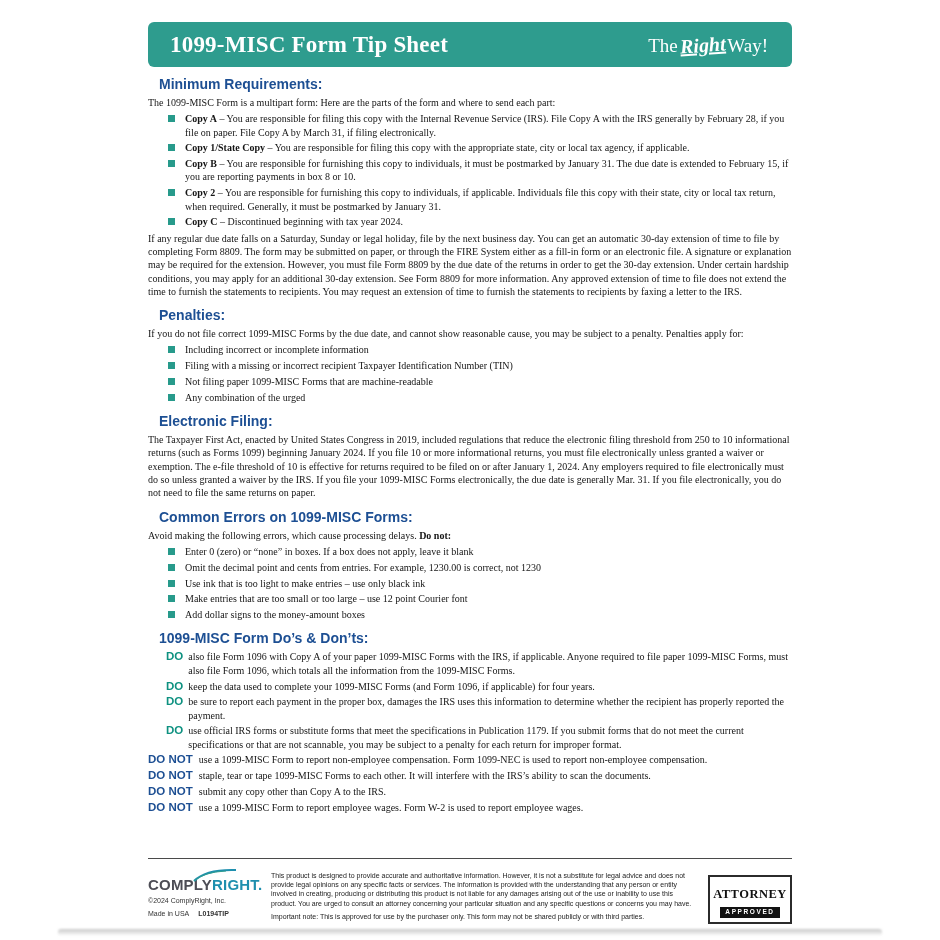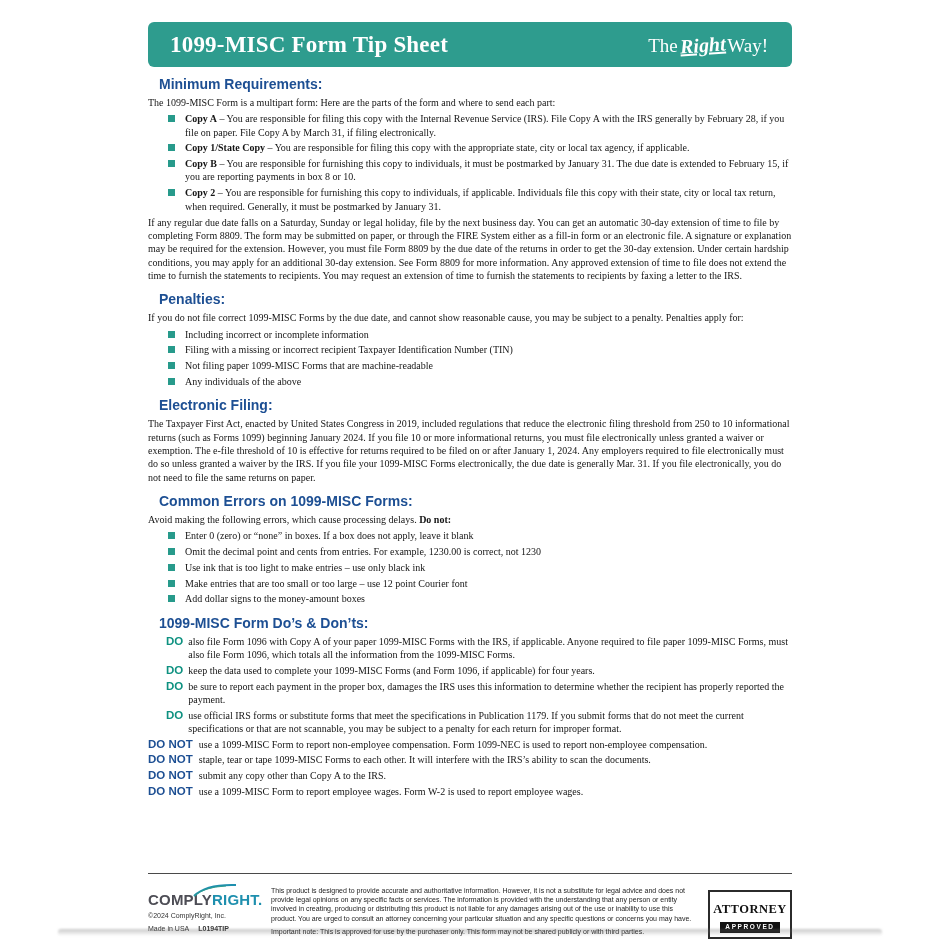--- a/index.html
+++ b/index.html
@@ -22,21 +22,21 @@
   .blist { margin:3px 0 3px; }
   .bullet { display:flex; margin:0 0 2.5px 20px; }
   .sq { flex:none; width:7px; height:7px; background:#279A8B; margin:3px 10px 0 0; }
 
   .do-row { display:flex; margin:0 0 2.5px 18px; }
   .do-label { flex:none; font:700 11.5px/13.3px "Liberation Sans", sans-serif; color:#0E9180; margin-right:5px; }
   .donot-row { display:flex; margin:0 0 2.5px 0; }
   .donot-label { flex:none; font:700 11.5px/13.3px "Liberation Sans", sans-serif; color:#1D4F93; margin-right:6px; }
 
   
-  .footer { position:absolute; left:148px; width:644px; bottom:1px; }
+  .footer { position:absolute; left:148px; width:644px; bottom:16px; }
   .footer-rule { border:none; border-top:1.5px solid #4a4a4a; margin-bottom:10px; }
   .footer-cols { display:flex; gap:13px; align-items:flex-start; }
   .logo-block { flex:none; width:110px; padding-top:8px; }
   .logo { position:relative; font:700 15px/1 "Liberation Sans", sans-serif; letter-spacing:.2px; white-space:nowrap; }
   .logo .comply { color:#4D4D55; }
   .logo .right { color:#1E8FAE; }
   .swoosh { position:absolute; left:44px; top:-9px; }
   .logo-sub { font:400 7px/9px "Liberation Sans", sans-serif; color:#333; margin-top:4px; }
   .made-row { display:flex; gap:9px; }
   .sku { font-weight:700; }
@@ -79,20 +79,24 @@
           <p class="body"><b>Copy 1/State Copy</b><span> – You are responsible for filing this copy with the appropriate state, city or local tax agency, if applicable.</span></p>
         </div>
         <div class="bullet">
           <span class="sq"></span>
           <p class="body"><b>Copy B</b><span> – You are responsible for furnishing this copy to individuals, it must be postmarked by January 31. The due date is extended to February 15, if you are reporting payments in box 8 or 10.</span></p>
         </div>
         <div class="bullet">
           <span class="sq"></span>
           <p class="body"><b>Copy 2</b><span> – You are responsible for furnishing this copy to individuals, if applicable. Individuals file this copy with their state, city or local tax return, when required. Generally, it must be postmarked by January 31.</span></p>
         </div>
+        <div class="bullet">
+          <span class="sq"></span>
+          <p class="body"><b>Copy C</b><span> – Discontinued beginning with tax year 2024.</span></p>
+        </div>
       </div>
       <p class="body para">If any regular due date falls on a Saturday, Sunday or legal holiday, file by the next business day. You can get an automatic 30-day extension of time to file by completing Form 8809. The form may be submitted on paper, or through the FIRE System either as a fill-in form or an electronic file. A signature or explanation may be required for the extension. However, you must file Form 8809 by the due date of the returns in order to get the 30-day extension. Under certain hardship conditions, you may apply for an additional 30-day extension. See Form 8809 for more information. Any approved extension of time to file does not extend the time to furnish the statements to recipients. You may request an extension of time to furnish the statements to recipients by faxing a letter to the IRS.</p>
     </section>
 
     <section>
       <h2>Penalties:</h2>
       <p class="body">If you do not file correct 1099-MISC Forms by the due date, and cannot show reasonable cause, you may be subject to a penalty. Penalties apply for:</p>
       <div class="blist">
         <div class="bullet">
             <span class="sq"></span>
@@ -101,21 +105,21 @@
         <div class="bullet">
             <span class="sq"></span>
             <p class="body">Filing with a missing or incorrect recipient Taxpayer Identification Number (TIN)</p>
           </div>
         <div class="bullet">
             <span class="sq"></span>
             <p class="body">Not filing paper 1099-MISC Forms that are machine-readable</p>
           </div>
         <div class="bullet">
             <span class="sq"></span>
-            <p class="body">Any individuals of the above</p>
+            <p class="body">Any combination of the urged</p>
           </div>
       </div>
     </section>
 
     <section>
       <h2>Electronic Filing:</h2>
       <p class="body">The Taxpayer First Act, enacted by United States Congress in 2019, included regulations that reduce the electronic filing threshold from 250 to 10 informational returns (such as Forms 1099) beginning January 2024. If you file 10 or more informational returns, you must file electronically unless granted a waiver or exemption. The e-file threshold of 10 is effective for returns required to be filed on or after January 1, 2024. Any employers required to file electronically must do so unless granted a waiver by the IRS. If you file your 1099-MISC Forms electronically, the due date is generally Mar. 31. If you file electronically, you do not need to file the same returns on paper.</p>
     </section>
 
     <section>

